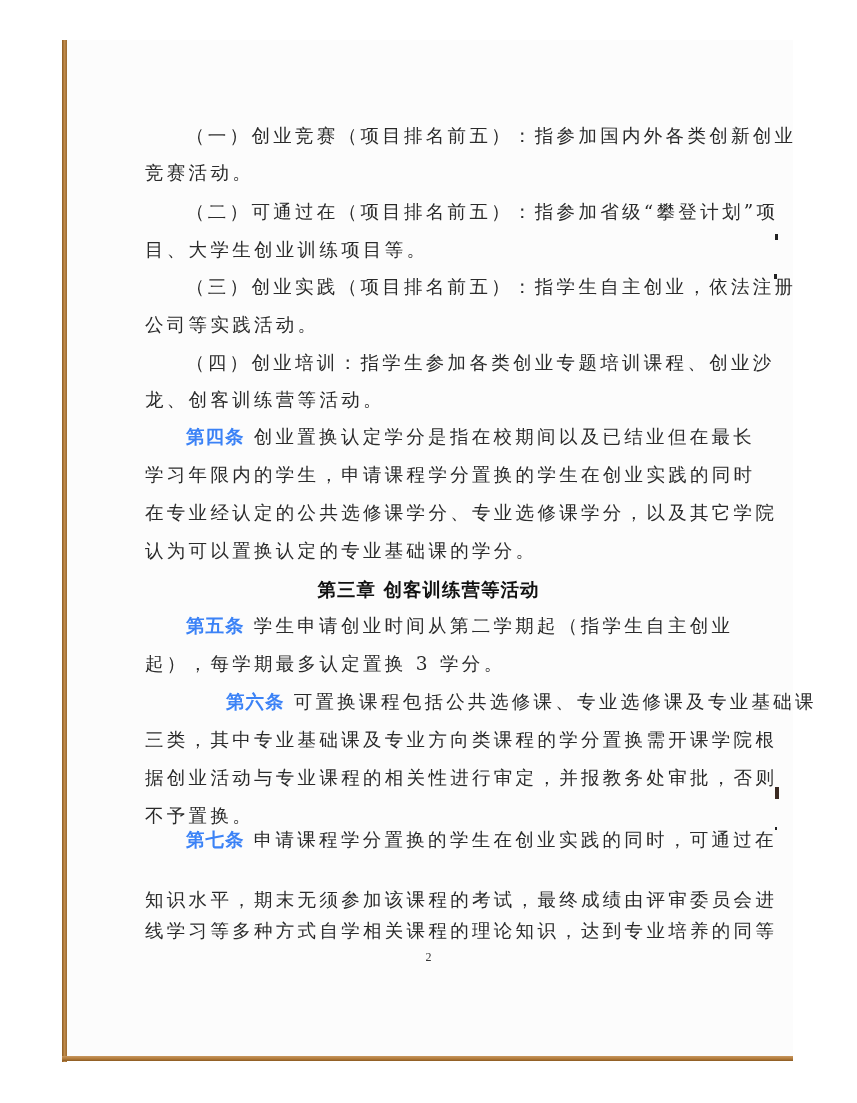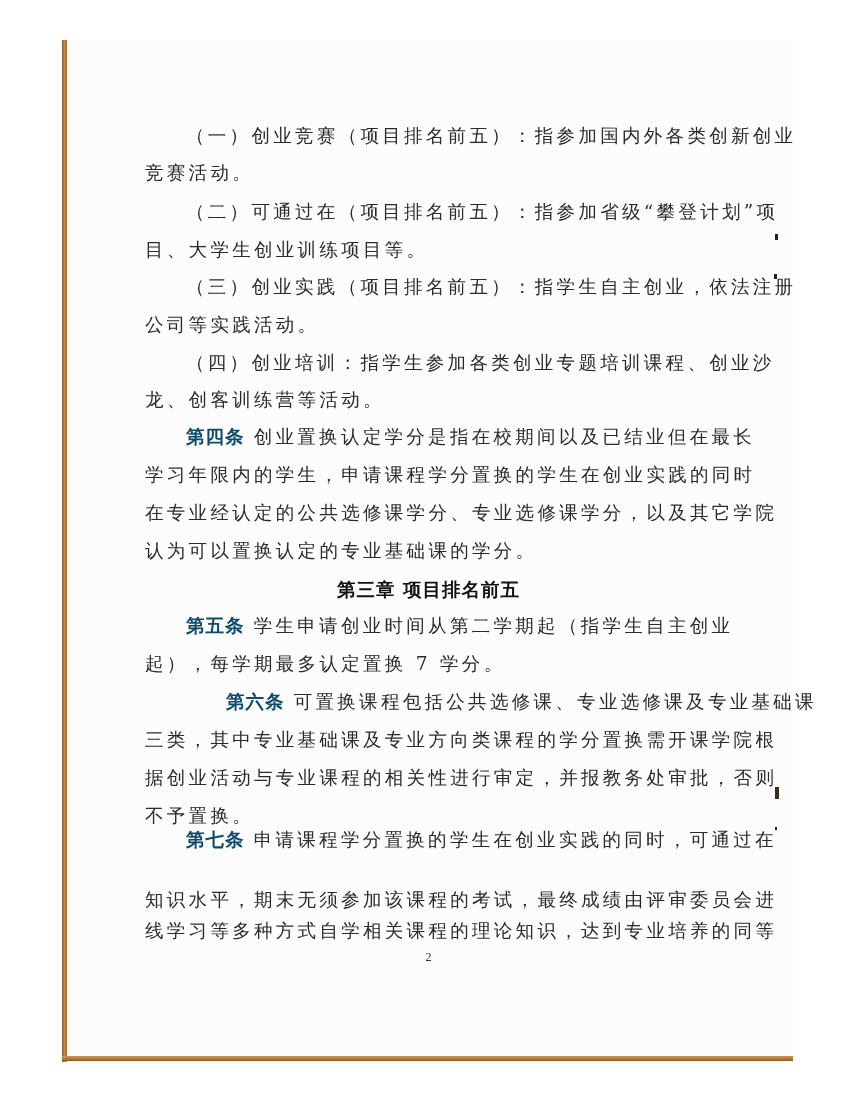--- a/index.html
+++ b/index.html
@@ -19,21 +19,21 @@
     position: absolute; left: 62px; top: 1056px; width: 731px; height: 5px;
     background: linear-gradient(to bottom, #c89860, #b07838 60%, #8a5a22);
   }
   .mark { position: absolute; background: #222; }
   .line {
     position: absolute; left: 145px; width: 576px;
     font-size: 18.5px; color: #2a2a2a; letter-spacing: 3.3px; white-space: nowrap;
     line-height: 24px;
   }
   .indent { left: 186px; width: 535px; }
-  .bold { font-weight: bold; color: #0c4a6e; letter-spacing: 1px; }
+  .bold { font-weight: bold; color: #3b82f6; letter-spacing: 1px; }
   .heading {
     position: absolute; left: 0; width: 857px; text-align: center;
     font-size: 18.5px; font-weight: bold; color: #111; letter-spacing: 1px;
   }
   .pagenum {
     position: absolute; left: 0; width: 857px; text-align: center; top: 950px;
     font-size: 12px; color: #333; font-family: "Liberation Serif", serif;
   }
 </style>
 </head>
@@ -61,27 +61,27 @@
 <div class="line" style="top:388px;">龙、创客训练营等活动。</div>
 
 <div class="line indent" style="top:425px;">
   <span class="bold">第四条</span>
   <span>创业置换认定学分是指在校期间以及已结业但在最长</span>
 </div>
 <div class="line" style="top:463px;">学习年限内的学生，申请课程学分置换的学生在创业实践的同时</div>
 <div class="line" style="top:501px;">在专业经认定的公共选修课学分、专业选修课学分，以及其它学院</div>
 <div class="line" style="top:539px;">认为可以置换认定的专业基础课的学分。</div>
 
-<div class="heading" style="top:577px;">第三章  项目排名前五</div>
+<div class="heading" style="top:577px;">第三章  创客训练营等活动</div>
 
 <div class="line indent" style="top:614px;">
   <span class="bold">第五条</span>
   <span>学生申请创业时间从第二学期起（指学生自主创业</span>
 </div>
-<div class="line" style="top:652px;">起），每学期最多认定置换 7 学分。</div>
+<div class="line" style="top:652px;">起），每学期最多认定置换 3 学分。</div>
 
 <div class="line indent" style="top:690px;margin-left:40px;">
   <span class="bold">第六条</span>
   <span>可置换课程包括公共选修课、专业选修课及专业基础课</span>
 </div>
 <div class="line" style="top:728px;">三类，其中专业基础课及专业方向类课程的学分置换需开课学院根</div>
 <div class="line" style="top:766px;">据创业活动与专业课程的相关性进行审定，并报教务处审批，否则</div>
 <div class="line" style="top:804px;">不予置换。</div>
 
 <div class="line indent" style="top:828px;">

